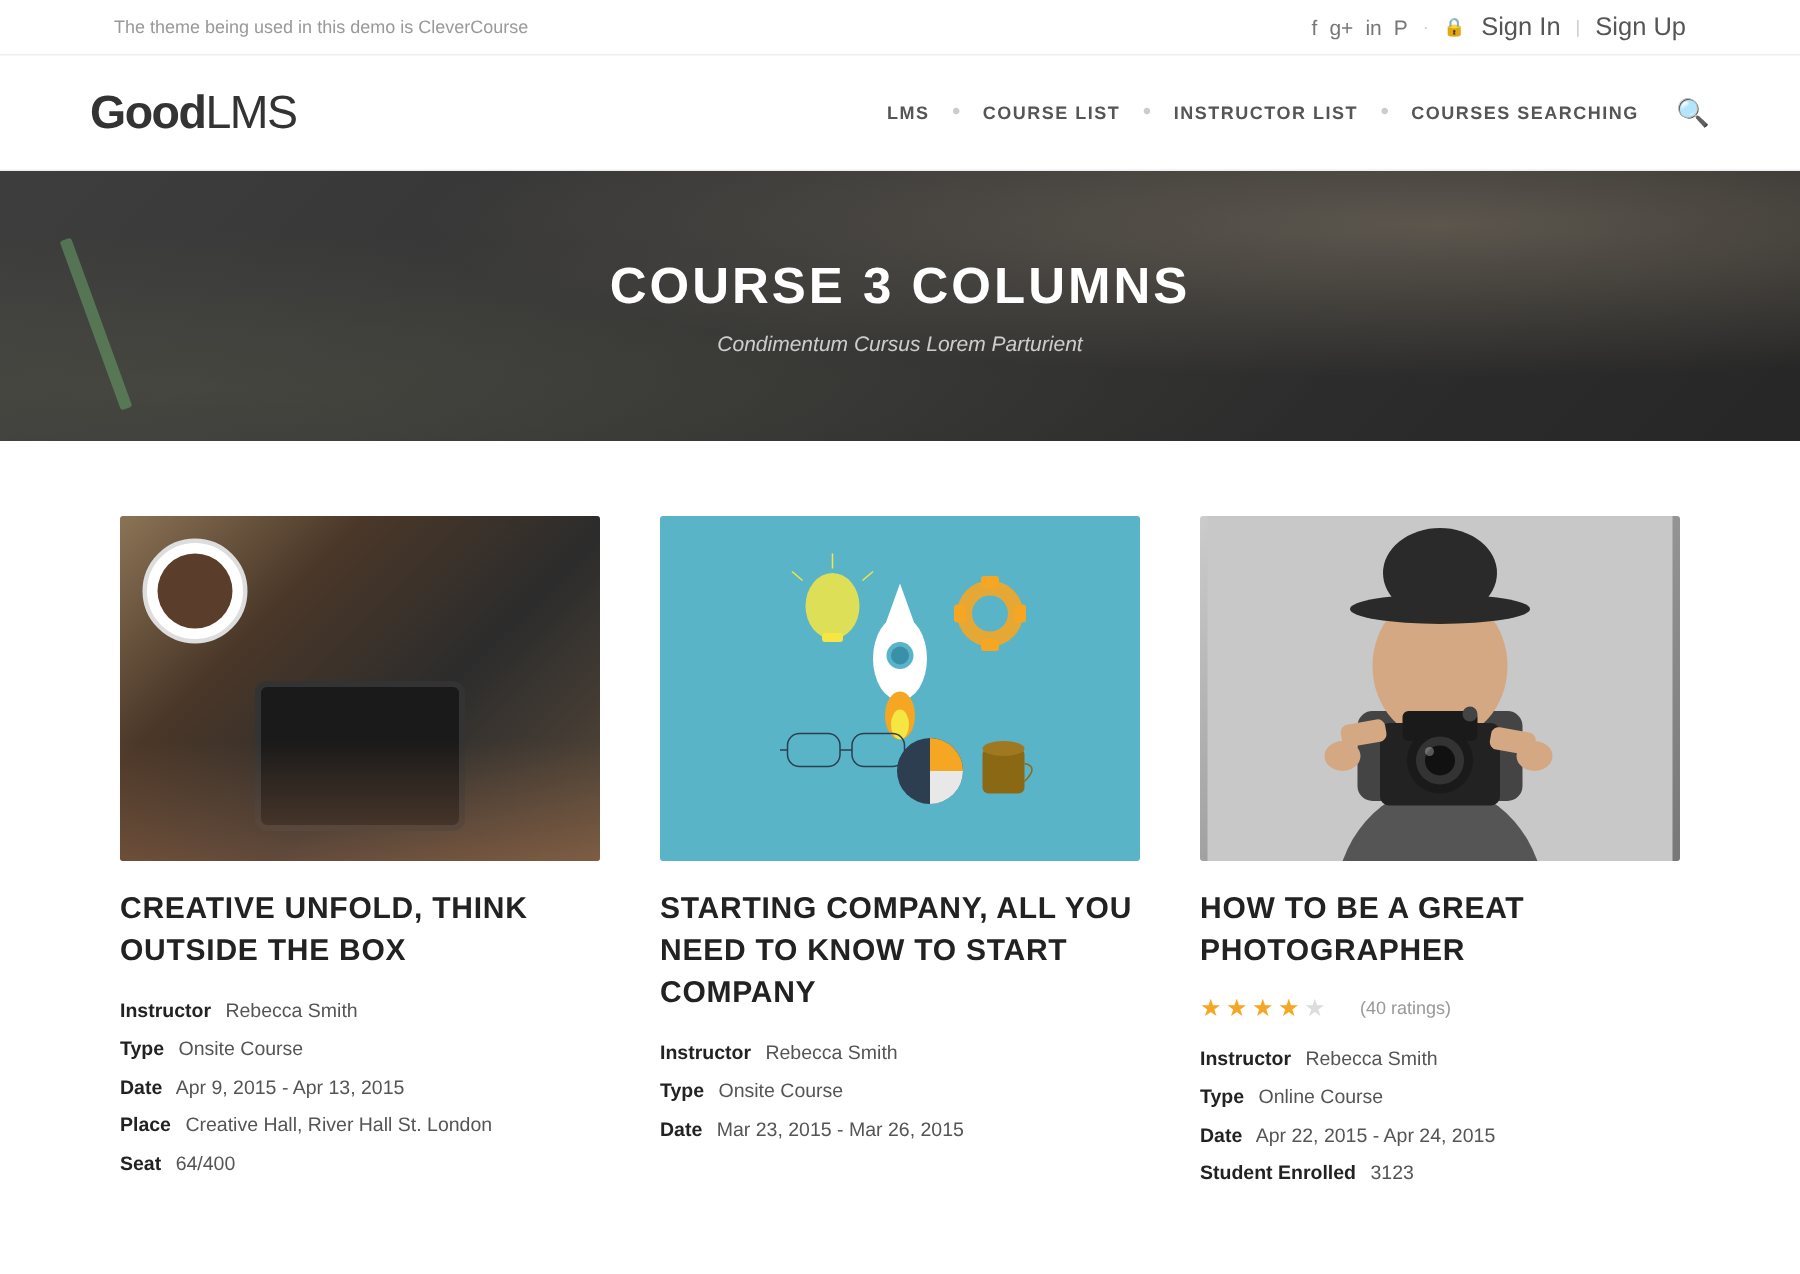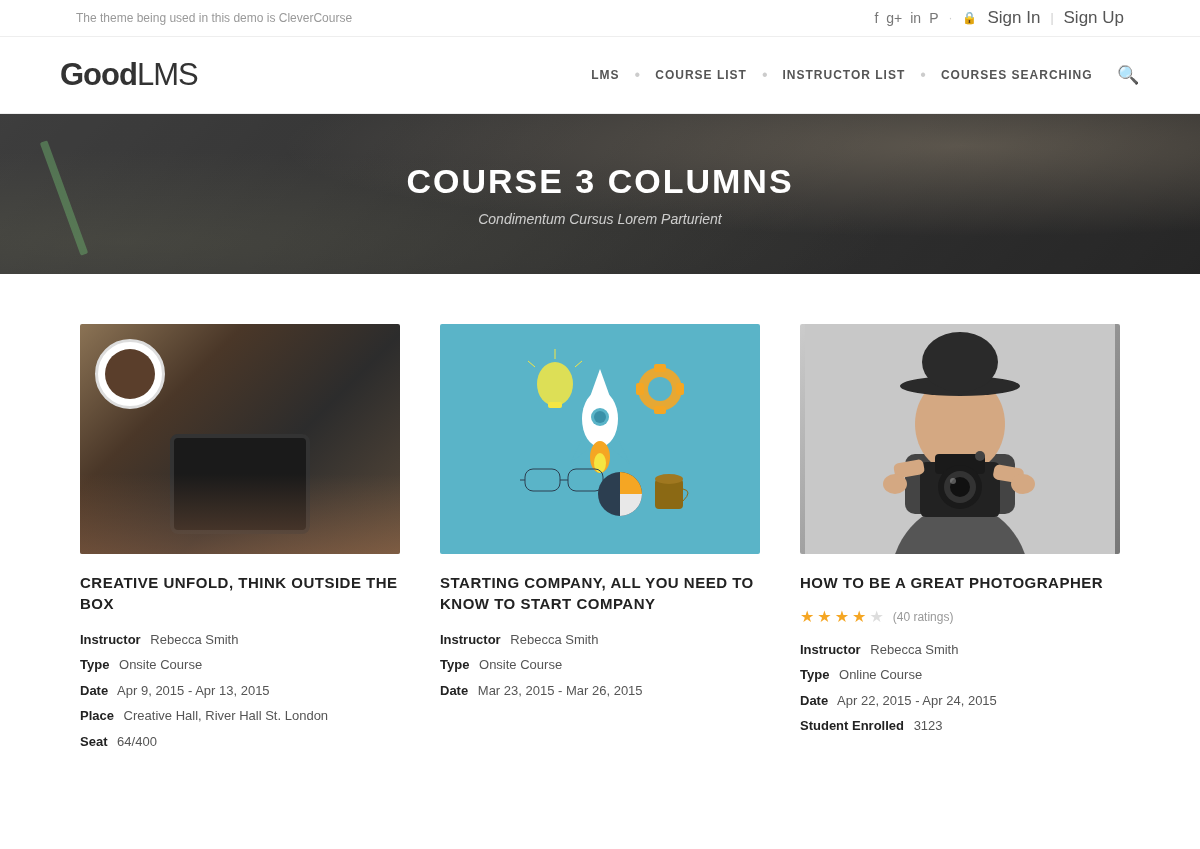--- a/index.html
+++ b/index.html
@@ -79,21 +79,21 @@
       margin-left: 15px;
       cursor: pointer;
       font-size: 18px;
       color: #555;
     }
 
     
     .hero {
       background: linear-gradient(rgba(0,0,0,0.55), rgba(0,0,0,0.55)),
         linear-gradient(135deg, #888 0%, #555 100%);
-      height: 160px;
+      height: 180px;
       display: flex;
       flex-direction: column;
       justify-content: center;
       align-items: center;
       text-align: center;
       position: relative;
       overflow: hidden;
     }
     .hero::before {
       content: '';
@@ -198,21 +198,21 @@
       right: 0;
       height: 80px;
       background: linear-gradient(transparent, rgba(180, 120, 80, 0.4));
     }
 
     
     .course-info {
       padding: 18px 0 0;
     }
     .course-title {
-      font-size: 15px;
+      font-size: 20px;
       font-weight: 700;
       letter-spacing: 0.5px;
       text-transform: uppercase;
       color: #222;
       margin-bottom: 14px;
       line-height: 1.4;
     }
     .course-meta {
       font-size: 13px;
       line-height: 1.8;
@@ -236,21 +236,21 @@
     }
     .star {
       font-size: 16px;
     }
     .star-filled { color: #f5a623; }
     .star-half { color: #f5a623; }
     .star-empty { color: #ddd; }
     .rating-count {
       font-size: 12px;
       color: #999;
-      margin-left: 6px;
+      margin-left: 20px;
     }
 
     
     .hero-bg-element {
       position: absolute;
       left: 5%;
       bottom: 10%;
       width: 8px;
       height: 120px;
       background: #6aaa6a;

